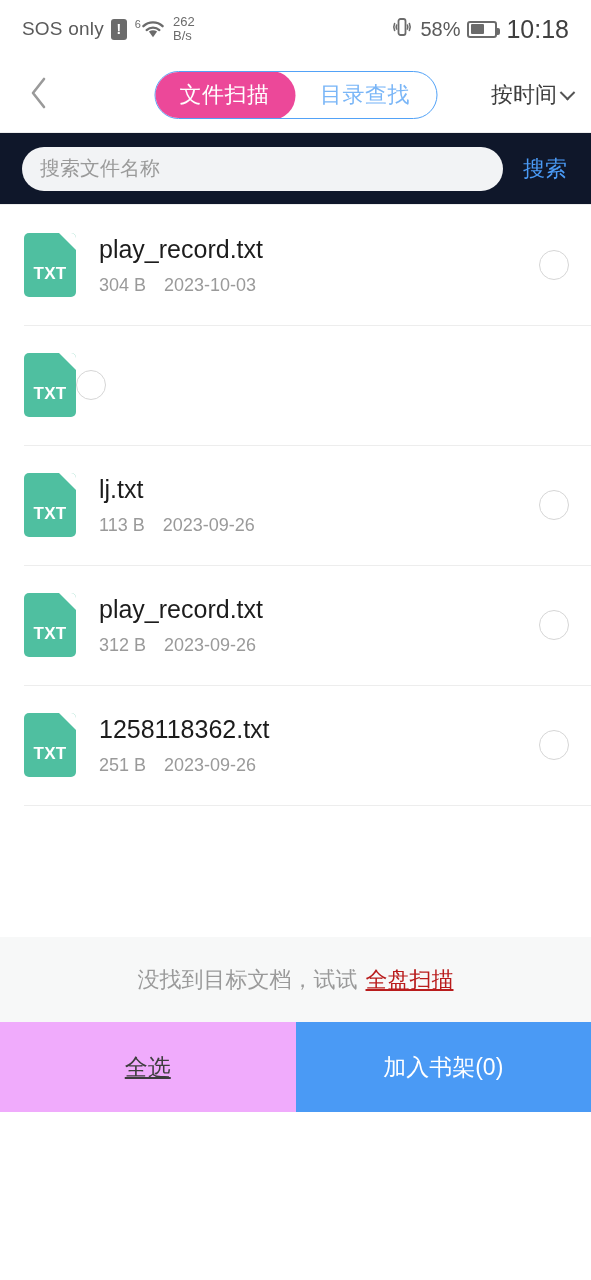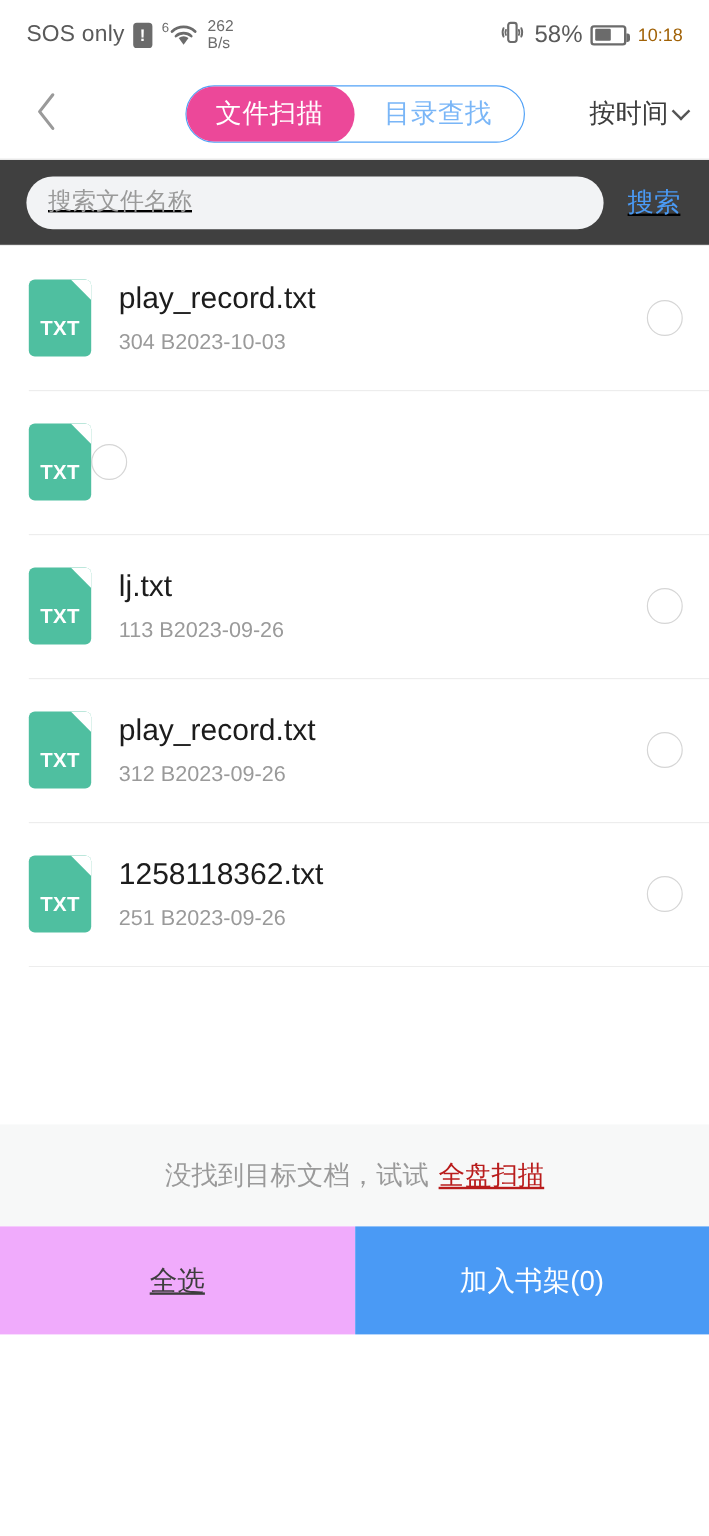--- a/index.html
+++ b/index.html
@@ -42,21 +42,21 @@
     width:30px; height:17px;
     border:2px solid #6b6b6b; border-radius:3px;
     position:relative; display:flex; align-items:center;
     padding:1.5px;
   }
   .battery::after {
     content:""; position:absolute; right:-5px; top:5px;
     width:3px; height:7px; background:#6b6b6b; border-radius:0 2px 2px 0;
   }
   .battery-fill { height:100%; background:#6b6b6b; border-radius:1px; }
-  .sb-clock { font-size:15px; color:#a16207; margin-left:2px; }
+  .sb-clock { font-size:25px; color:#404040; margin-left:2px; }
 
   
   .topnav {
     height:75px;
     display:flex; align-items:center;
     padding:0 18px 0 16px;
     background:#ffffff;
     border-bottom:1px solid #ededed;
     position:relative;
   }
@@ -84,23 +84,22 @@
   }
   .chev-down {
     width:11px; height:11px;
     border-right:2px solid #555; border-bottom:2px solid #555;
     transform:rotate(45deg) translate(-2px,-2px);
   }
 
   
   .searchrow {
     height:72px; display:flex; align-items:center;
-    padding:0 22px; gap:18px; background:#404040;
+    padding:0 22px; gap:18px; background:#0f172a;
     border-bottom:1px solid #ededed;
-    text-decoration:underline;
   }
   .search-input {
     flex:1; height:44px;
     background:#f2f3f5; border:none; border-radius:22px;
     padding:0 18px; font-size:20px; color:#333;
     font-family:inherit; outline:none;
   }
   .search-input::placeholder { color:#9a9a9a; }
   .search-btn {
     font-size:22px; color:#4a9af5; cursor:pointer; padding:4px 2px;
@@ -137,21 +136,21 @@
   .fileicon .ext {
     font-size:17px; font-weight:bold; color:#ffffff; letter-spacing:.3px;
   }
   .fileinfo { margin-left:23px; flex:1; min-width:0; }
   .filename {
     font-size:25px; color:#1c1c1c; line-height:1.2;
     white-space:nowrap; overflow:hidden; text-overflow:ellipsis;
   }
   .filemeta {
     margin-top:11px; font-size:18px; color:#9a9a9a;
-    display:flex; 
+    display:flex; gap:18px;
   }
   .checkcircle {
     width:30px; height:30px; flex:none;
     border:1.5px solid #d6d6d6; border-radius:50%;
     background:#ffffff; cursor:pointer;
   }
 
   
   .spacer { flex:1; background:#ffffff; }
 

